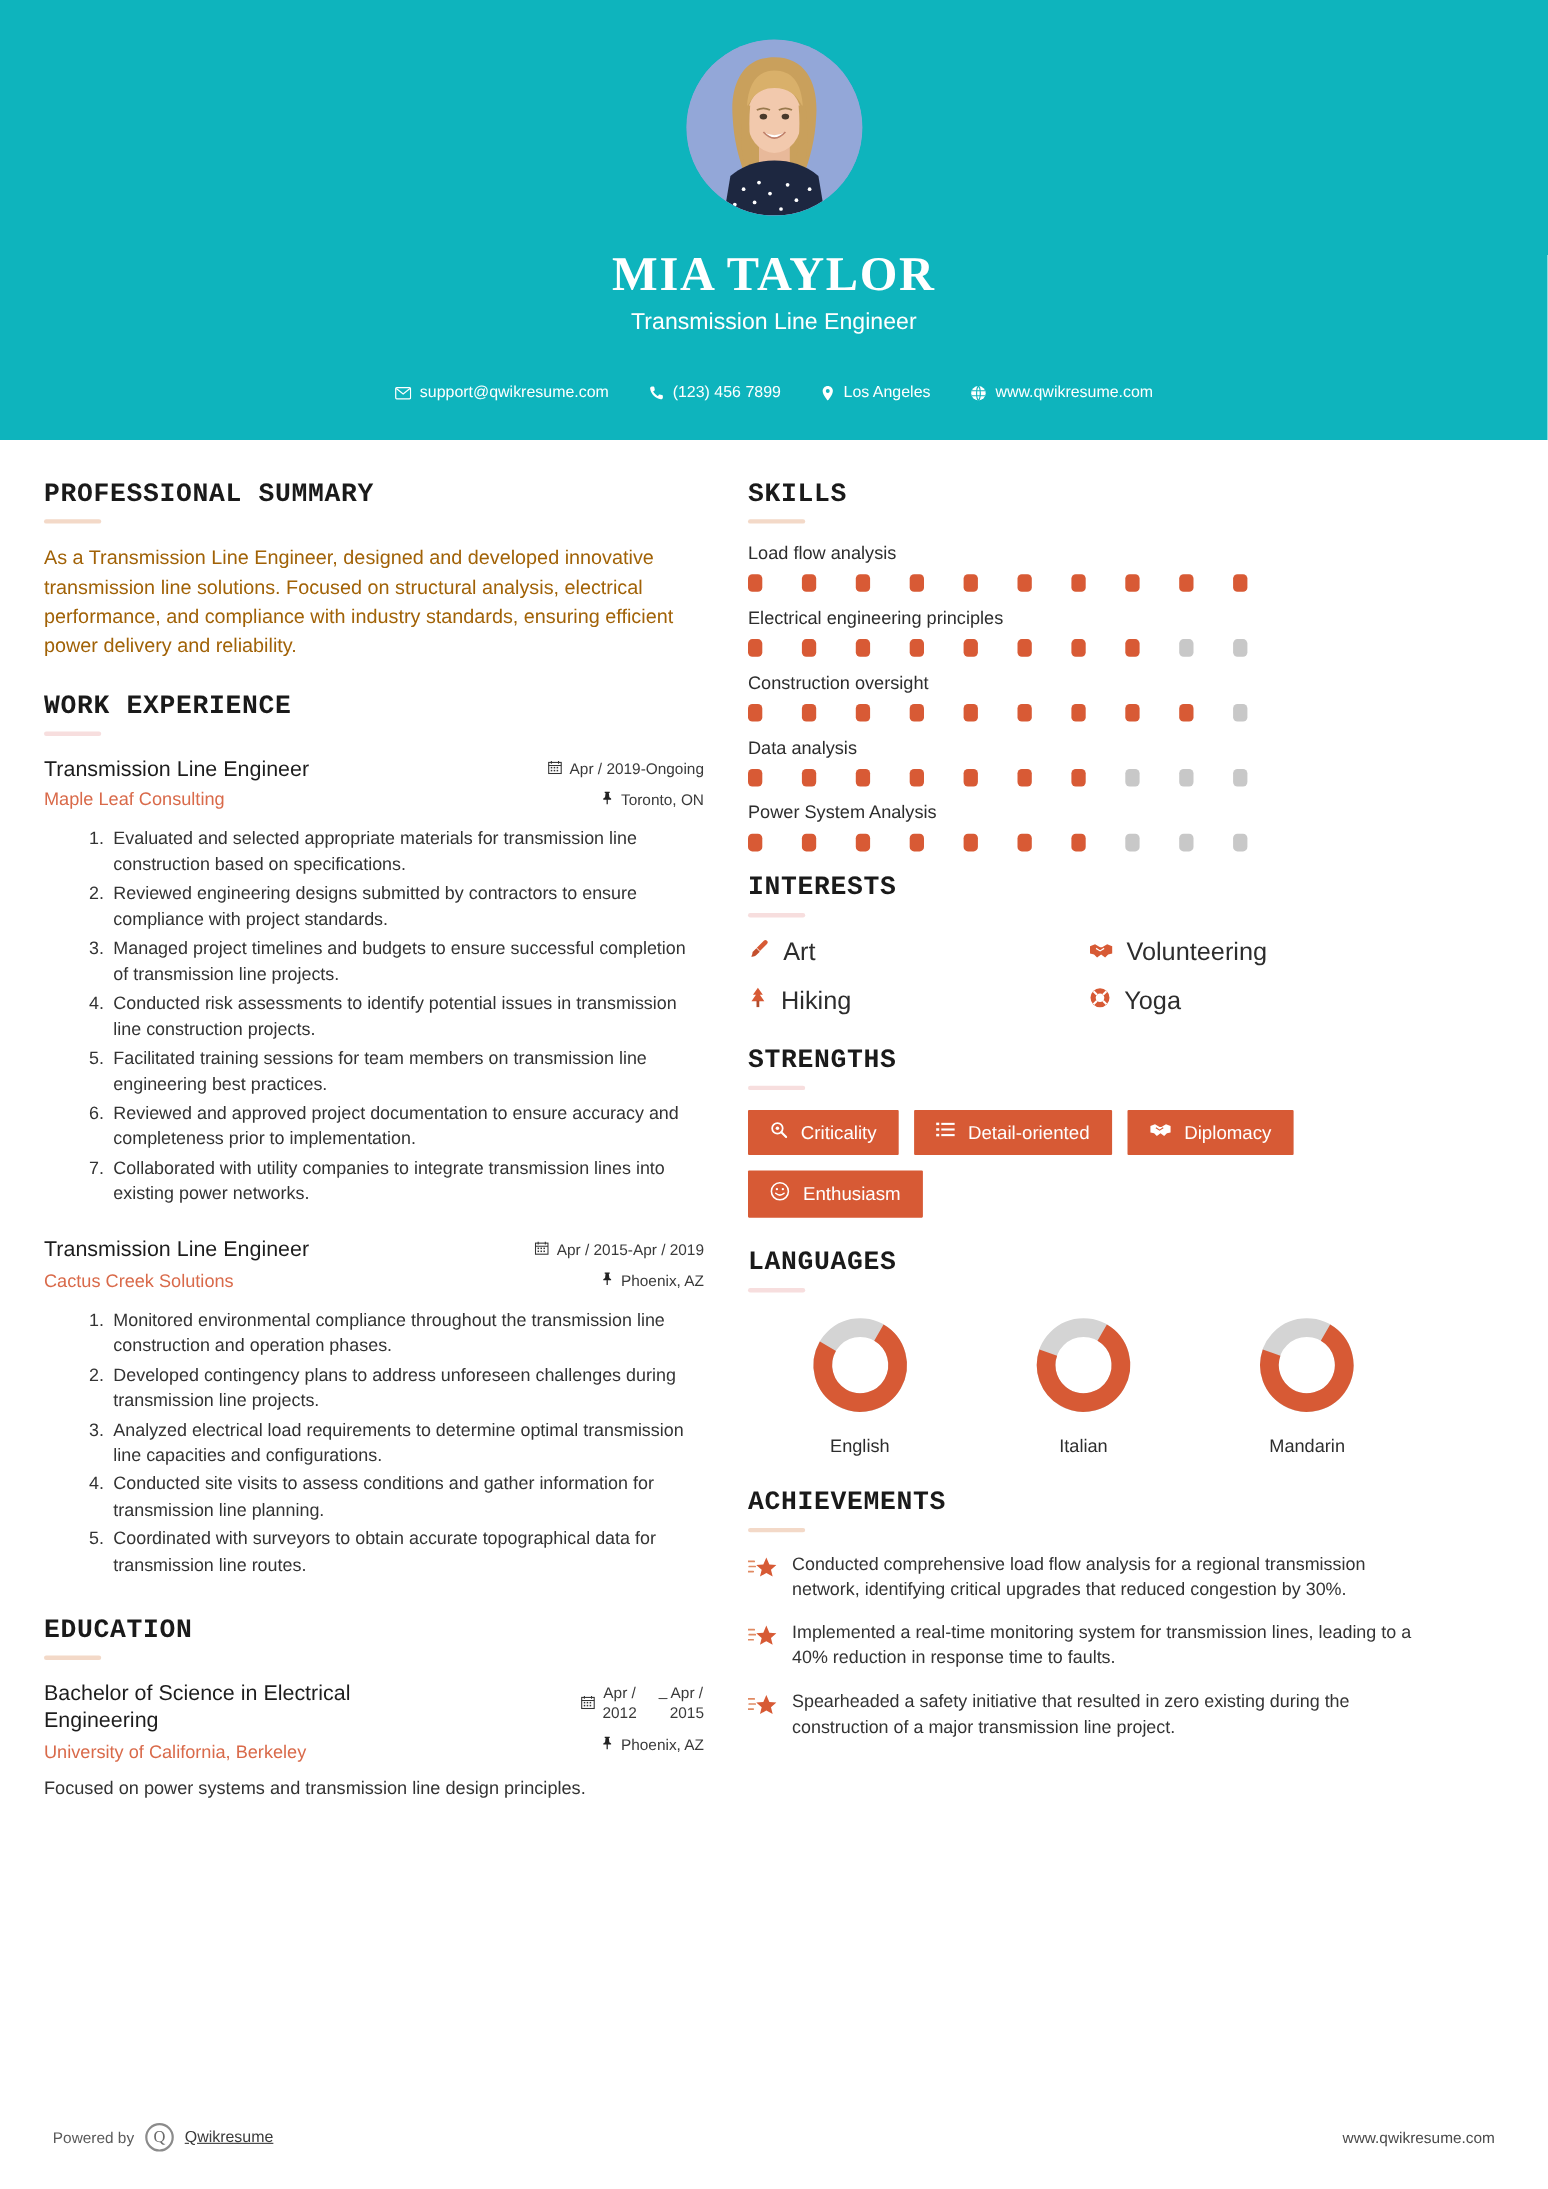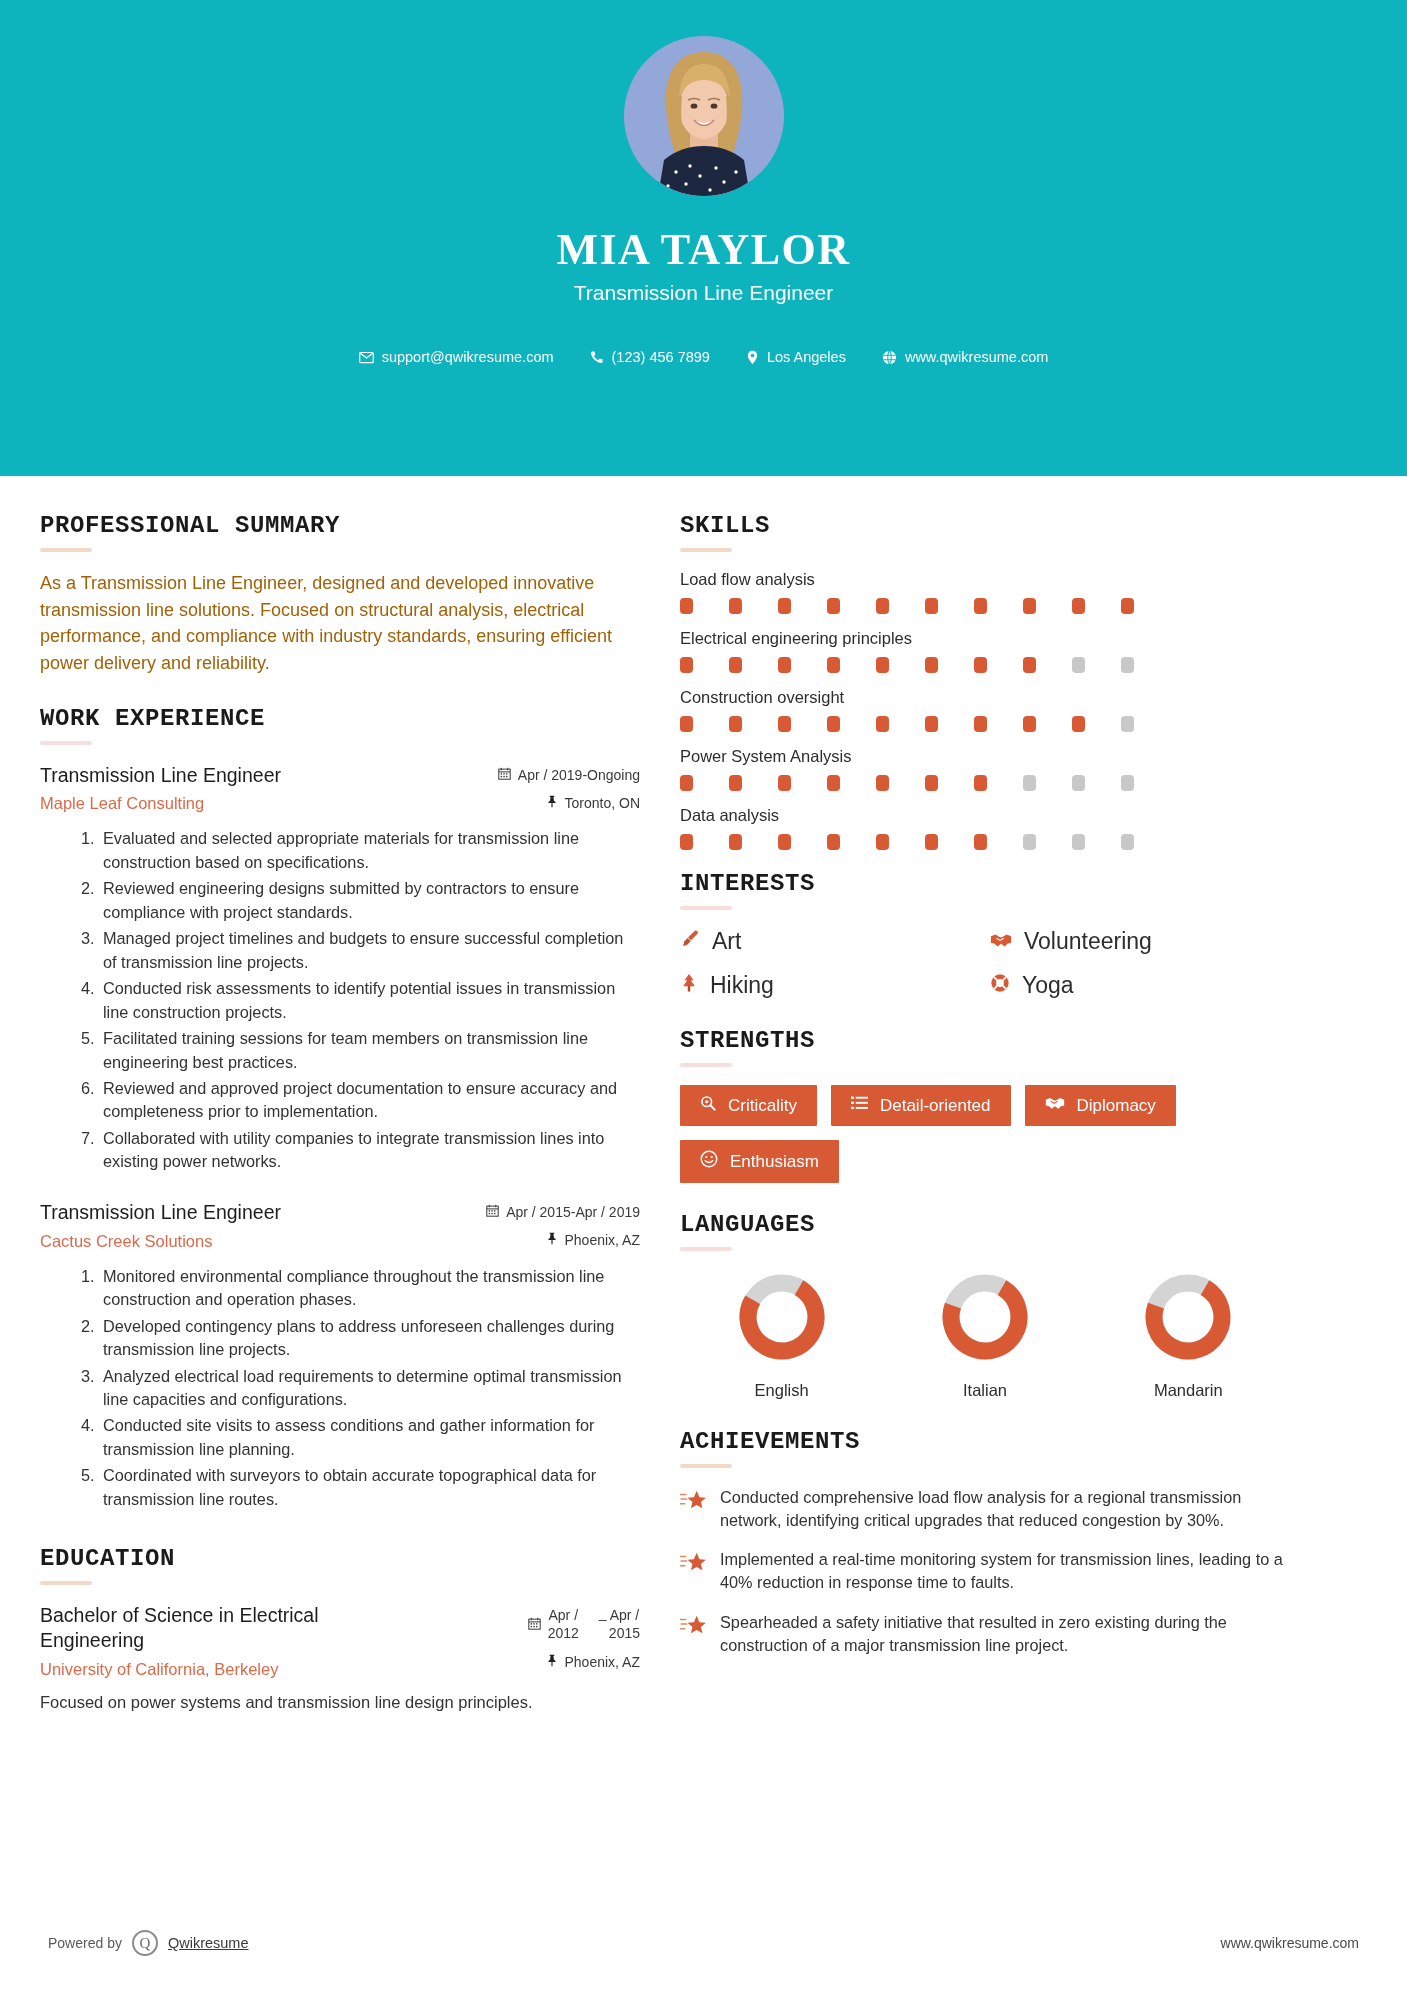--- a/index.html
+++ b/index.html
@@ -11,21 +11,21 @@
     width: 1407px;
     height: 1990px;
     position: relative;
     overflow: hidden;
   }
 
   
   .header {
     background: #0eb4bd;
     width: 100%;
-    height: 476px;
+    height: 400px;
     padding-top: 36px;
     text-align: center;
     position: relative;
   }
   .avatar {
     width: 160px; height: 160px;
     border-radius: 50%;
     margin: 0 auto;
     overflow: hidden;
     background: #8fa3d6;
@@ -569,36 +569,36 @@
               <span class="dot"></span>
               <span class="dot"></span>
               <span class="dot"></span>
               <span class="dot"></span>
               <span class="dot"></span>
               <span class="dot"></span>
               <span class="dot off"></span>
             </div>
           </div>
           <div class="skill">
+            <div class="skill-name">Data analysis</div>
+            <div class="dots">
+              <span class="dot"></span>
+              <span class="dot"></span>
+              <span class="dot"></span>
+              <span class="dot"></span>
+              <span class="dot"></span>
+              <span class="dot"></span>
+              <span class="dot"></span>
+              <span class="dot off"></span>
+              <span class="dot off"></span>
+              <span class="dot off"></span>
+            </div>
+          </div>
+          <div class="skill">
             <div class="skill-name">Power System Analysis</div>
-            <div class="dots">
-              <span class="dot"></span>
-              <span class="dot"></span>
-              <span class="dot"></span>
-              <span class="dot"></span>
-              <span class="dot"></span>
-              <span class="dot"></span>
-              <span class="dot"></span>
-              <span class="dot off"></span>
-              <span class="dot off"></span>
-              <span class="dot off"></span>
-            </div>
-          </div>
-          <div class="skill">
-            <div class="skill-name">Data analysis</div>
             <div class="dots">
               <span class="dot"></span>
               <span class="dot"></span>
               <span class="dot"></span>
               <span class="dot"></span>
               <span class="dot"></span>
               <span class="dot"></span>
               <span class="dot"></span>
               <span class="dot off"></span>
               <span class="dot off"></span>

